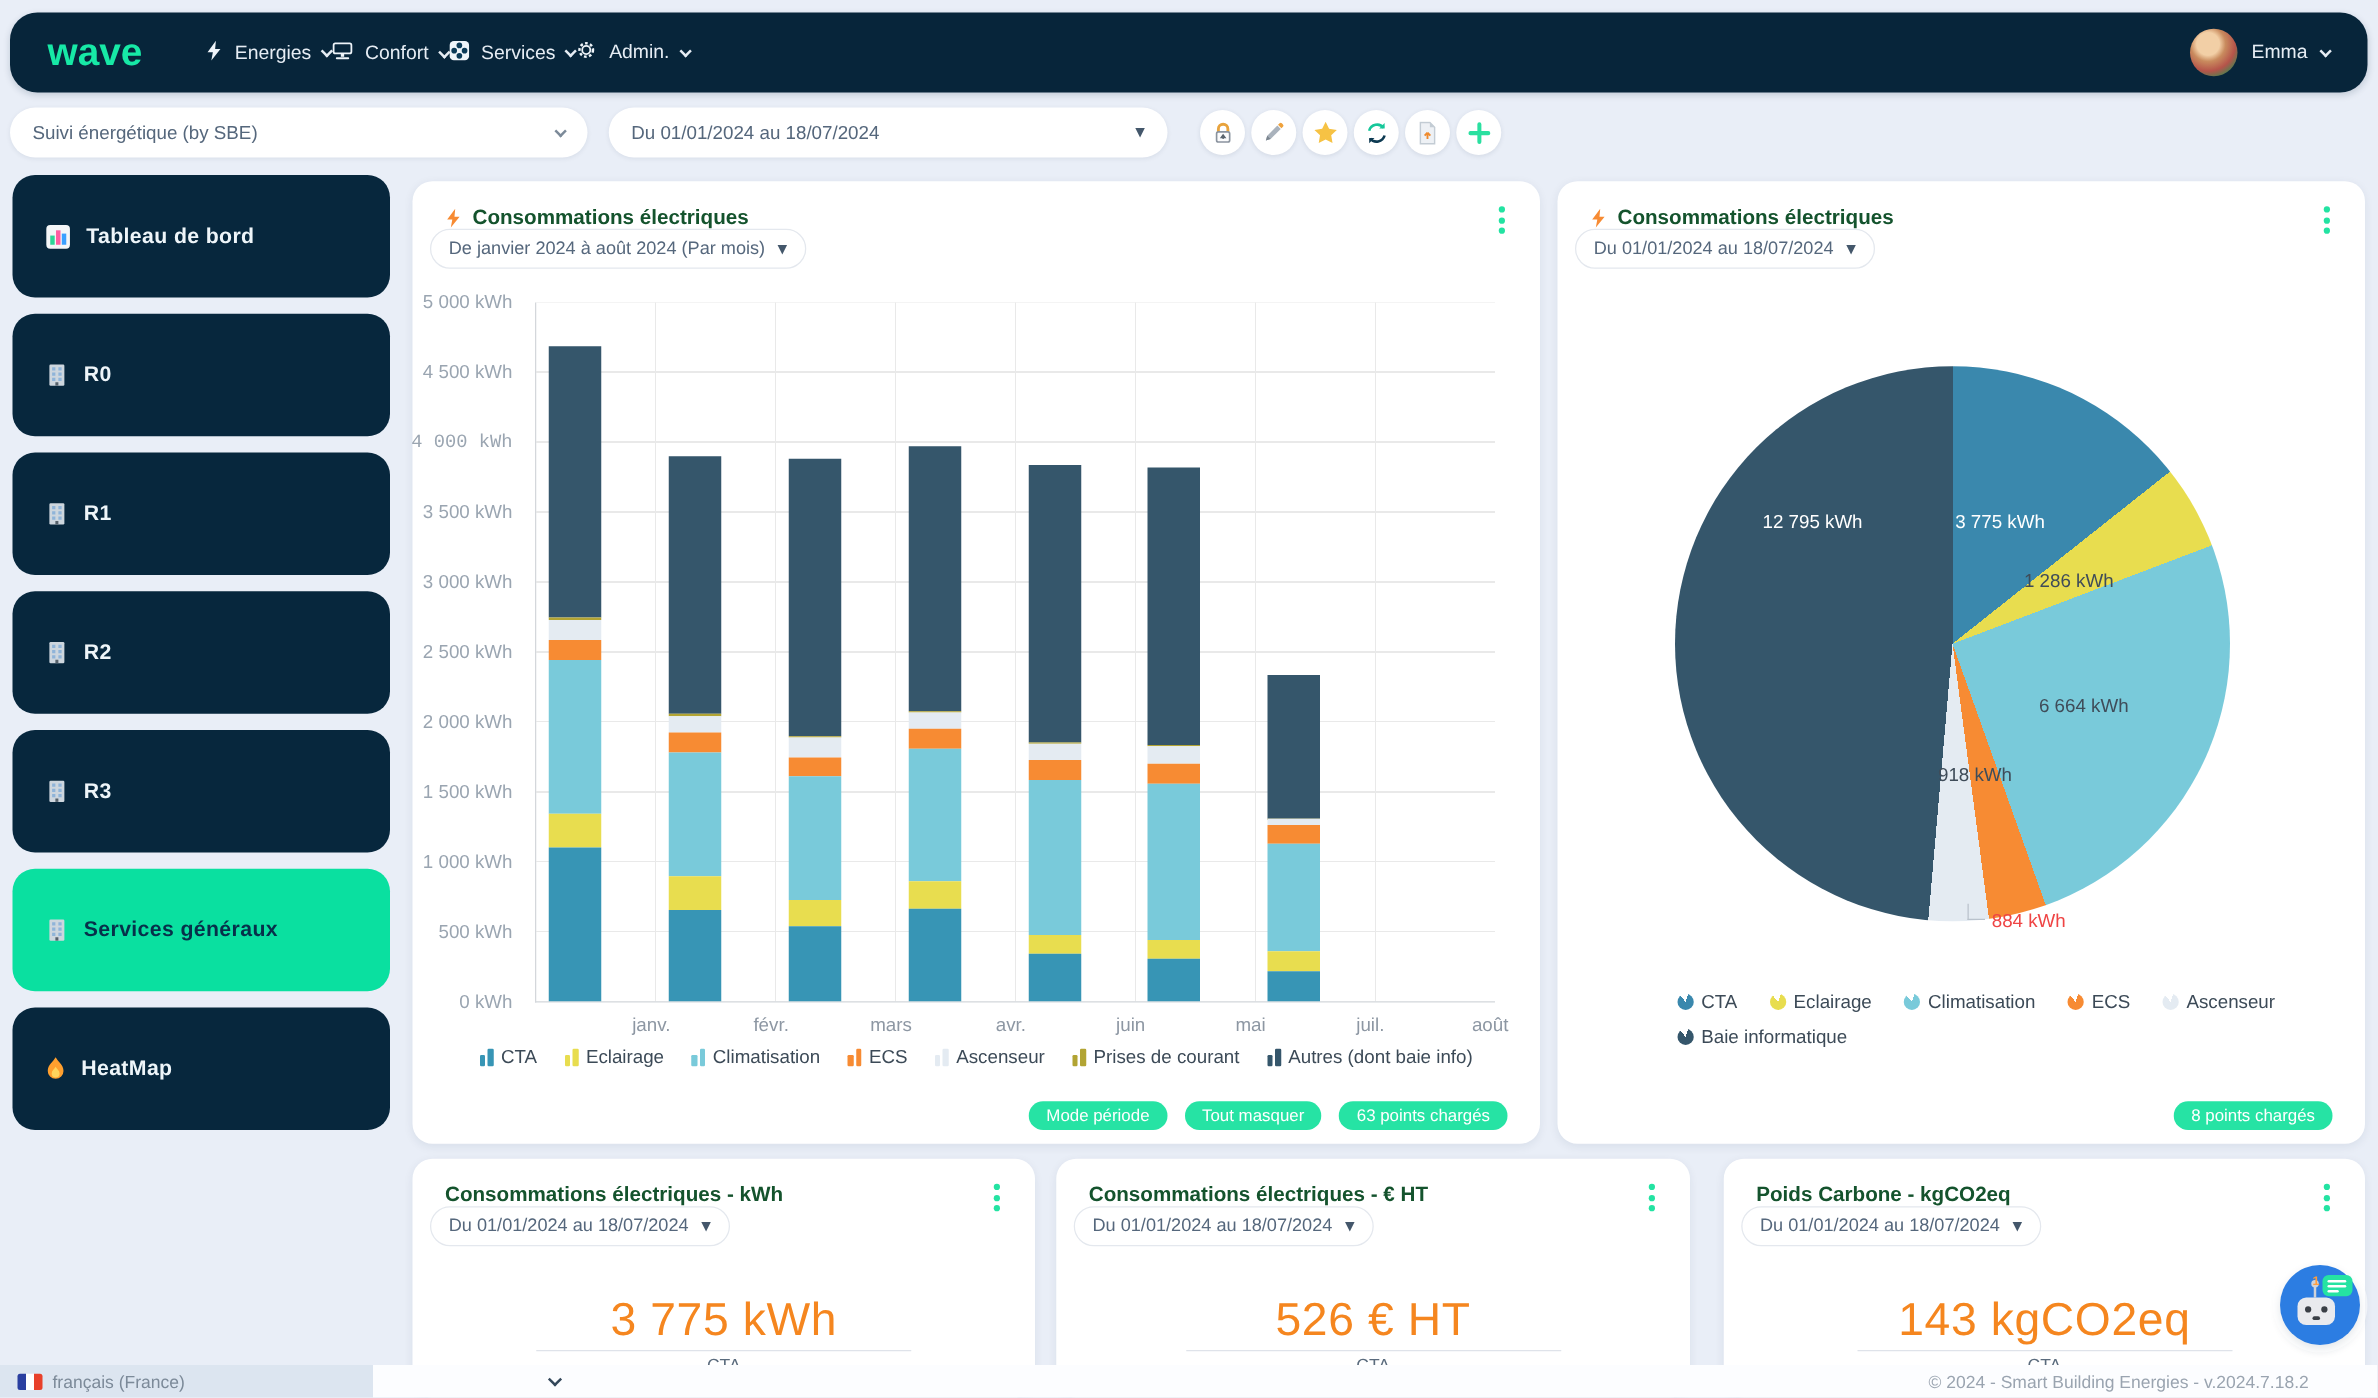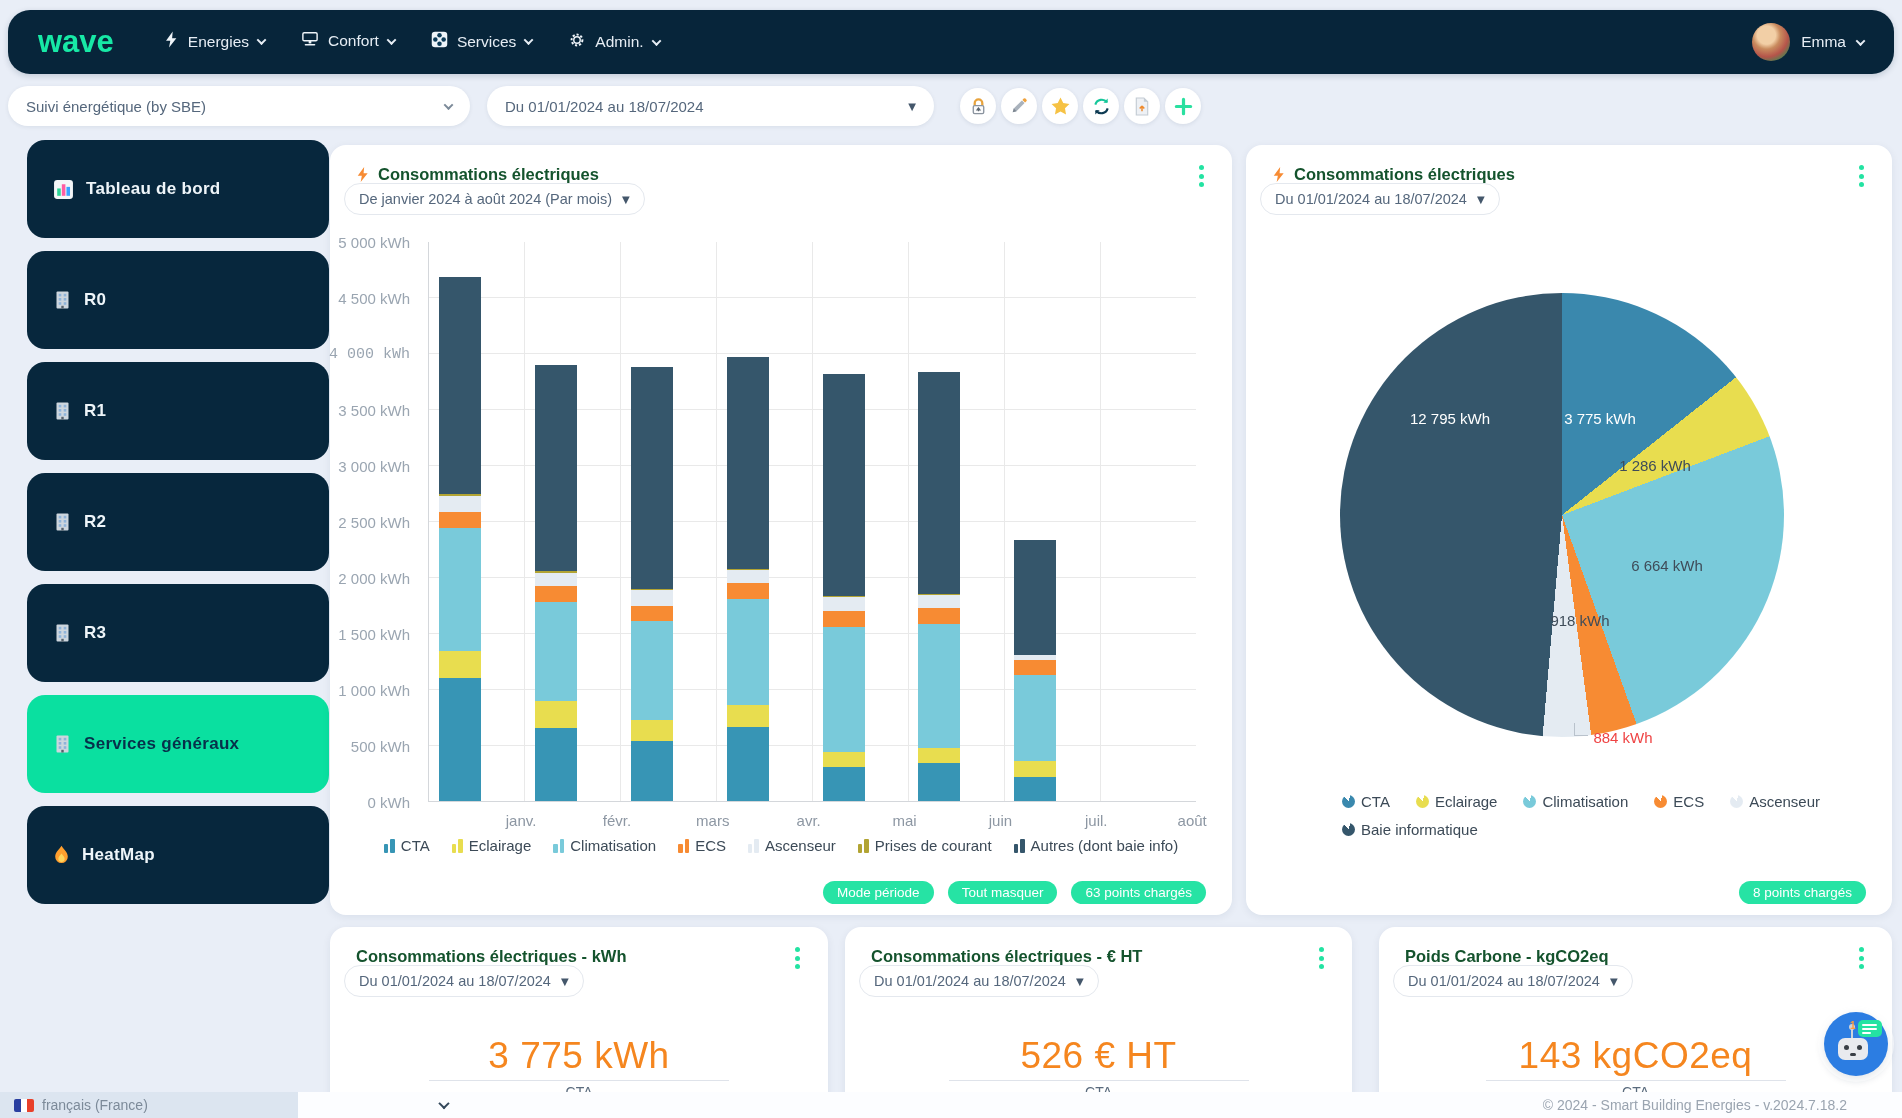--- a/index.html
+++ b/index.html
@@ -4,42 +4,42 @@
 <style>
   * { margin:0; padding:0; box-sizing:border-box; }
   html,body { width:1902px; height:1118px; overflow:hidden; }
   body { background:#e9eef7; font-family:"Liberation Sans", sans-serif; position:relative; color:#16394f; }
 
   
   .navbar { position:absolute; left:8px; top:10px; width:1886px; height:64px; background:#07253a;
             border-radius:22px; display:flex; align-items:center; padding:0 30px; color:#e6edf4;
             box-shadow:0 2px 6px rgba(10,40,66,.18); z-index:4; }
   .logo { color:#17e9a6; font-size:31px; font-weight:800; letter-spacing:0; margin-right:50px; }
-  .nav-items { display:flex; gap:36px; align-items:flex-start; }
+  .nav-items { display:flex; align-items:flex-end; }
   .nav-item { display:flex; gap:9px; align-items:center; font-size:15.5px; cursor:pointer; }
   .chev { display:inline-block; width:7px; height:7px; border-right:2px solid currentColor;
           border-bottom:2px solid currentColor; transform:rotate(45deg) translate(-1px,-1px); }
   .user-menu { margin-left:auto; display:flex; align-items:center; gap:11px; font-size:15.5px; }
   .avatar { width:38px; height:38px; border-radius:50%;
             background:radial-gradient(circle at 38% 32%, #f2cfa6 0 26%, #c98b5e 40%, #b5544a 62%, #5c7a4e 78%, #47603d); }
 
   
   .pill-select { position:absolute; top:86px; height:40px; background:#fff; border-radius:20px;
                  box-shadow:0 1px 4px rgba(16,42,67,.08); display:flex; align-items:center;
                  justify-content:space-between; padding:0 18px; color:#55677c; font-size:15px; cursor:pointer; }
   #view-select { left:8px; width:462px; }
   #date-select { left:487px; width:447px; }
   .tri { font-size:10px; color:#44576b; font-family:"DejaVu Sans", sans-serif; }
   .vchev { color:#7c8a99; }
   .toolbar-actions { position:absolute; left:960px; top:88px; display:flex; gap:5px; }
   .action-btn { width:36px; height:36px; border-radius:50%; background:#fff; display:flex; align-items:center;
                 justify-content:center; box-shadow:0 1px 4px rgba(16,42,67,.10); cursor:pointer; }
 
   
-  .sidebar { position:absolute; left:27px; top:140px; width:302px; }
+  .sidebar { position:absolute; left:10px; top:140px; width:302px; }
   .side-item { height:98px; border-radius:18px; background:#07273d; color:#eef5f9; display:flex;
                align-items:center; padding:0 26px; gap:12px; font-size:17px; font-weight:700;
                margin-bottom:13px; letter-spacing:.3px; cursor:pointer; }
   .side-item.active { background:#0ae0a0; color:#07304a; }
 
   
   .card { position:absolute; background:#fff; border-radius:16px; box-shadow:0 2px 8px rgba(16,42,67,.07); }
   #bar-card { left:330px; top:145px; width:902px; height:770px; }
   #pie-card { left:1246px; top:145px; width:646px; height:770px; }
   .card-head { position:absolute; top:20px; left:26px; display:flex; align-items:center; gap:8px;
@@ -410,41 +410,41 @@
           <div style="height: 105.84px; background: rgb(121, 202, 218);"></div>
           <div style="height: 15.68px; background: rgb(247, 139, 51);"></div>
           <div style="height: 13.44px; background: rgb(228, 235, 242);"></div>
           <div style="height: 1.12px; background: rgb(178, 164, 51);"></div>
           <div style="height: 211.68px; background: rgb(53, 86, 107);"></div>
         </div>
         <span class="xlab">avr.</span>
       </div>
       <div class="band">
         <div class="bar">
+          <div style="height: 37.52px; background: rgb(55, 149, 181);"></div>
+          <div style="height: 15.68px; background: rgb(232, 221, 79);"></div>
+          <div style="height: 123.76px; background: rgb(121, 202, 218);"></div>
+          <div style="height: 15.68px; background: rgb(247, 139, 51);"></div>
+          <div style="height: 13.44px; background: rgb(228, 235, 242);"></div>
+          <div style="height: 1.12px; background: rgb(178, 164, 51);"></div>
+          <div style="height: 222.32px; background: rgb(53, 86, 107);"></div>
+        </div>
+        <span class="xlab">juin</span>
+      </div>
+      <div class="band">
+        <div class="bar">
           <div style="height: 33.6px; background: rgb(55, 149, 181);"></div>
           <div style="height: 15.68px; background: rgb(232, 221, 79);"></div>
           <div style="height: 124.88px; background: rgb(121, 202, 218);"></div>
           <div style="height: 15.68px; background: rgb(247, 139, 51);"></div>
           <div style="height: 14.56px; background: rgb(228, 235, 242);"></div>
           <div style="height: 1.12px; background: rgb(178, 164, 51);"></div>
           <div style="height: 221.2px; background: rgb(53, 86, 107);"></div>
         </div>
         <span class="xlab">mai</span>
-      </div>
-      <div class="band">
-        <div class="bar">
-          <div style="height: 37.52px; background: rgb(55, 149, 181);"></div>
-          <div style="height: 15.68px; background: rgb(232, 221, 79);"></div>
-          <div style="height: 123.76px; background: rgb(121, 202, 218);"></div>
-          <div style="height: 15.68px; background: rgb(247, 139, 51);"></div>
-          <div style="height: 13.44px; background: rgb(228, 235, 242);"></div>
-          <div style="height: 1.12px; background: rgb(178, 164, 51);"></div>
-          <div style="height: 222.32px; background: rgb(53, 86, 107);"></div>
-        </div>
-        <span class="xlab">juin</span>
       </div>
       <div class="band">
         <div class="bar">
           <div style="height: 24.08px; background: rgb(55, 149, 181);"></div>
           <div style="height: 15.68px; background: rgb(232, 221, 79);"></div>
           <div style="height: 86.24px; background: rgb(121, 202, 218);"></div>
           <div style="height: 14.56px; background: rgb(247, 139, 51);"></div>
           <div style="height: 5.04px; background: rgb(228, 235, 242);"></div>
           <div style="height: 0.896px; background: rgb(178, 164, 51);"></div>
           <div style="height: 114.24px; background: rgb(53, 86, 107);"></div>

